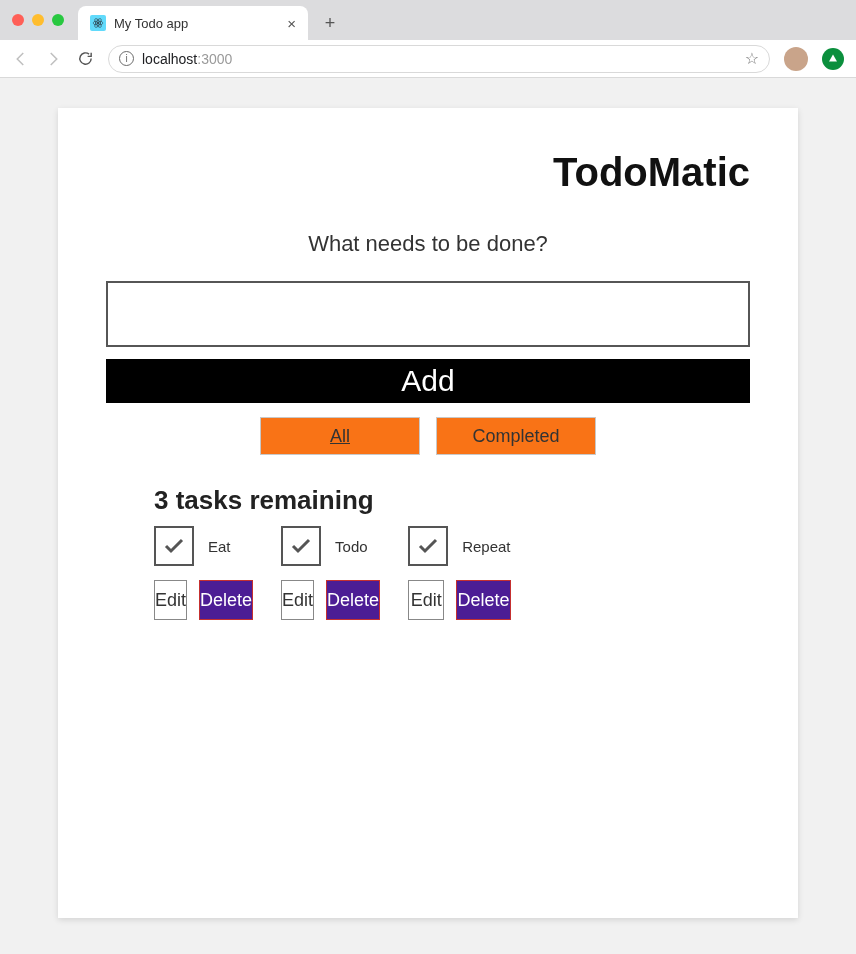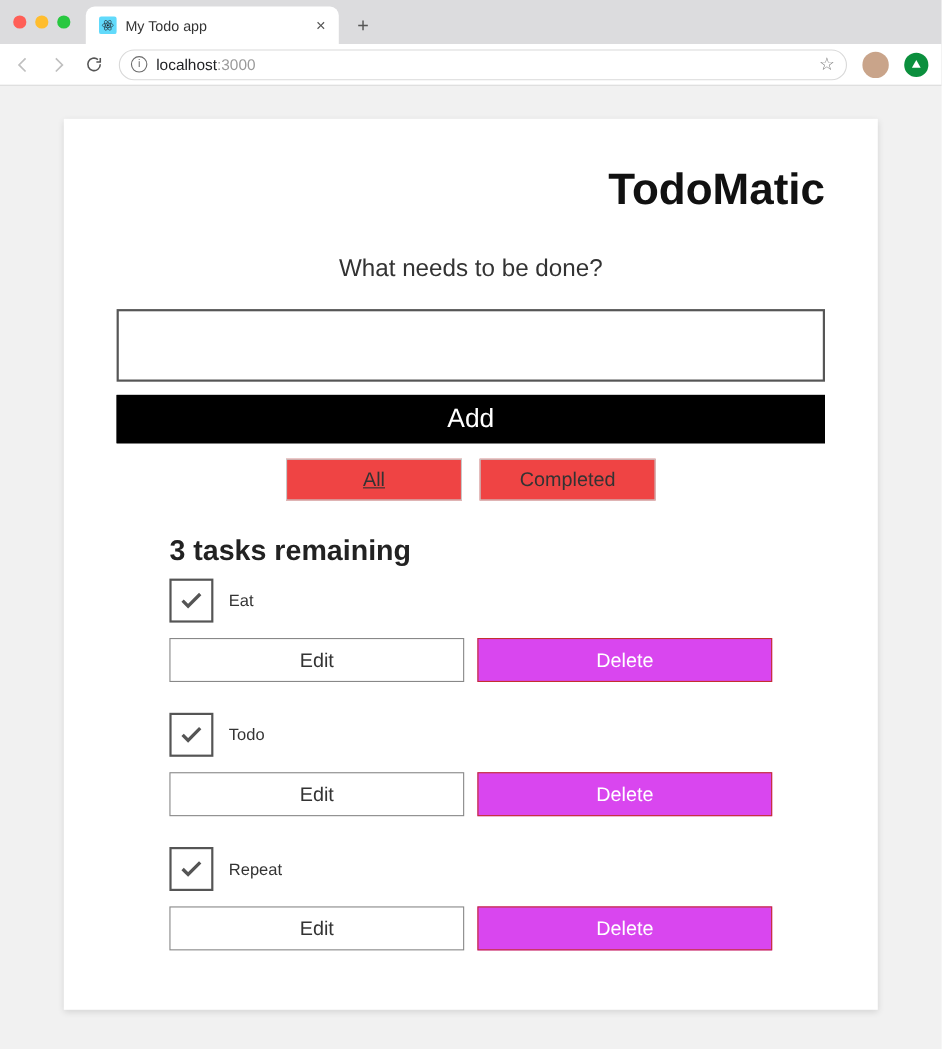--- a/index.html
+++ b/index.html
@@ -42,42 +42,42 @@
     padding:42px 48px 50px;
   }
   .app h1{ text-align:right; font-size:40px; font-weight:800; color:#111; margin-bottom:36px;}
   .prompt{ text-align:center; font-size:22px; color:#333; margin-bottom:24px;}
   .new-todo-input{
     width:100%; height:66px; border:2px solid #565656; background:#fff;
     font-size:22px; padding:0 12px; margin-bottom:12px;
   }
   .add-btn{
     width:100%; height:44px; background:#000; color:#fff; border:1px solid #000;
-    font-size:24px; cursor:pointer; margin-bottom:14px;
+    font-size:30px; cursor:pointer; margin-bottom:14px;
   }
   .filters{ display:flex; justify-content:center; gap:16px; margin:0 auto 30px; }
   .filter-btn{
-    width:160px; height:38px; border:1px solid #c8c8c8; background:#ef4444;
+    width:160px; height:38px; border:1px solid #c8c8c8; background:#f97316;
     font-size:18px; color:#333; cursor:pointer;
   }
   .filter-btn.active{ text-decoration:underline; }
   .list-heading{ font-size:26px; font-weight:800; color:#222; margin:0 0 10px 0; padding-left:48px;}
-  .todo-list{ list-style:none; padding:0 48px; display:flex; flex-direction:column; gap:28px;}
+  .todo-list{ list-style:none; padding:0 48px; display:flex; flex-direction:row; gap:28px;}
   .todo-item .row{ display:flex; align-items:center; gap:14px; margin-bottom:14px;}
   .cb{
     width:40px;height:40px;border:2px solid #555;display:flex;align-items:center;justify-content:center;cursor:pointer;background:#fff;
   }
   .cb svg{width:24px;height:24px;stroke:#555;stroke-width:3;fill:none;}
   .todo-label{font-size:15px;color:#333;}
   .btn-row{display:flex;gap:12px;border-radius:12px;}
   .btn{
     flex:1;height:40px;font-size:18px;border:1px solid #888;cursor:pointer;
   }
   .btn.edit{background:#fff;color:#333;}
-  .btn.delete{background:#d946ef;color:#fff;border-color:#c53030;}
+  .btn.delete{background:#4c1d95;color:#fff;border-color:#c53030;}
 </style>
 </head>
 <body>
 
 <div class="browser-chrome">
   <div class="tab-strip">
     <div class="traffic-lights">
       <div class="tl red"></div>
       <div class="tl yellow"></div>
       <div class="tl green"></div>

